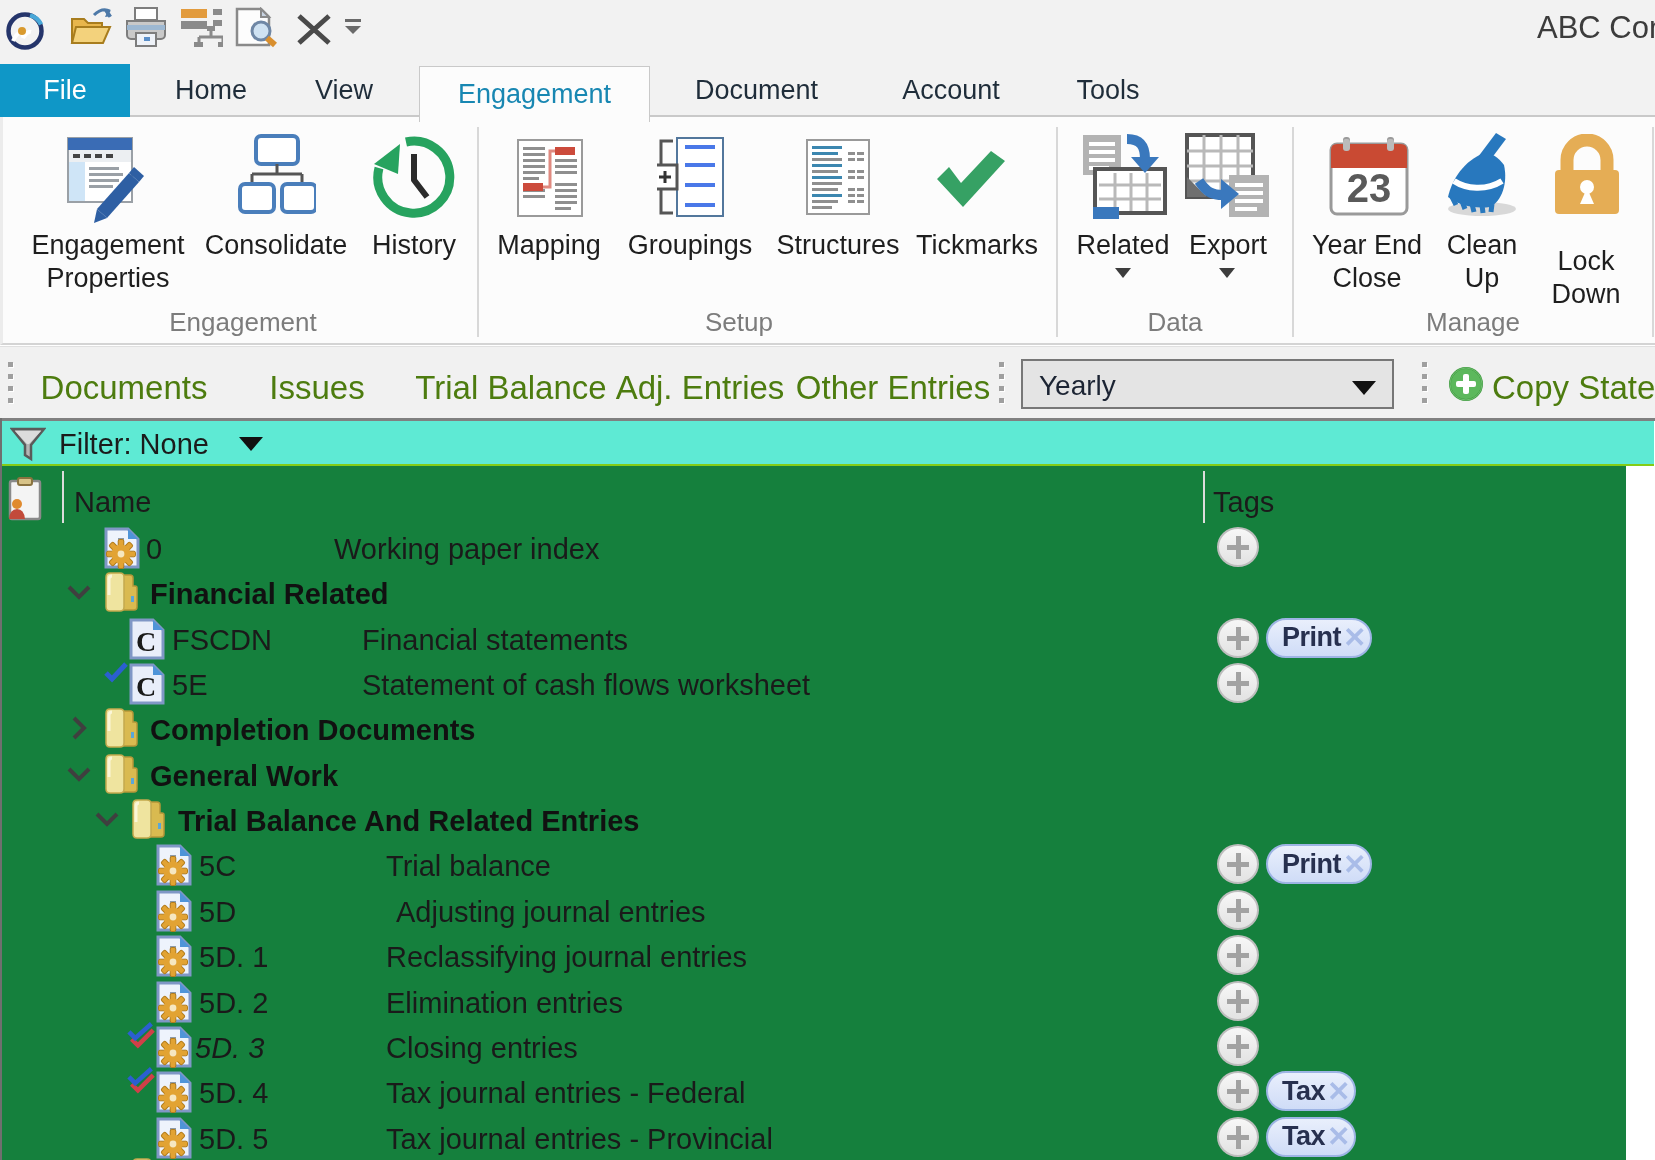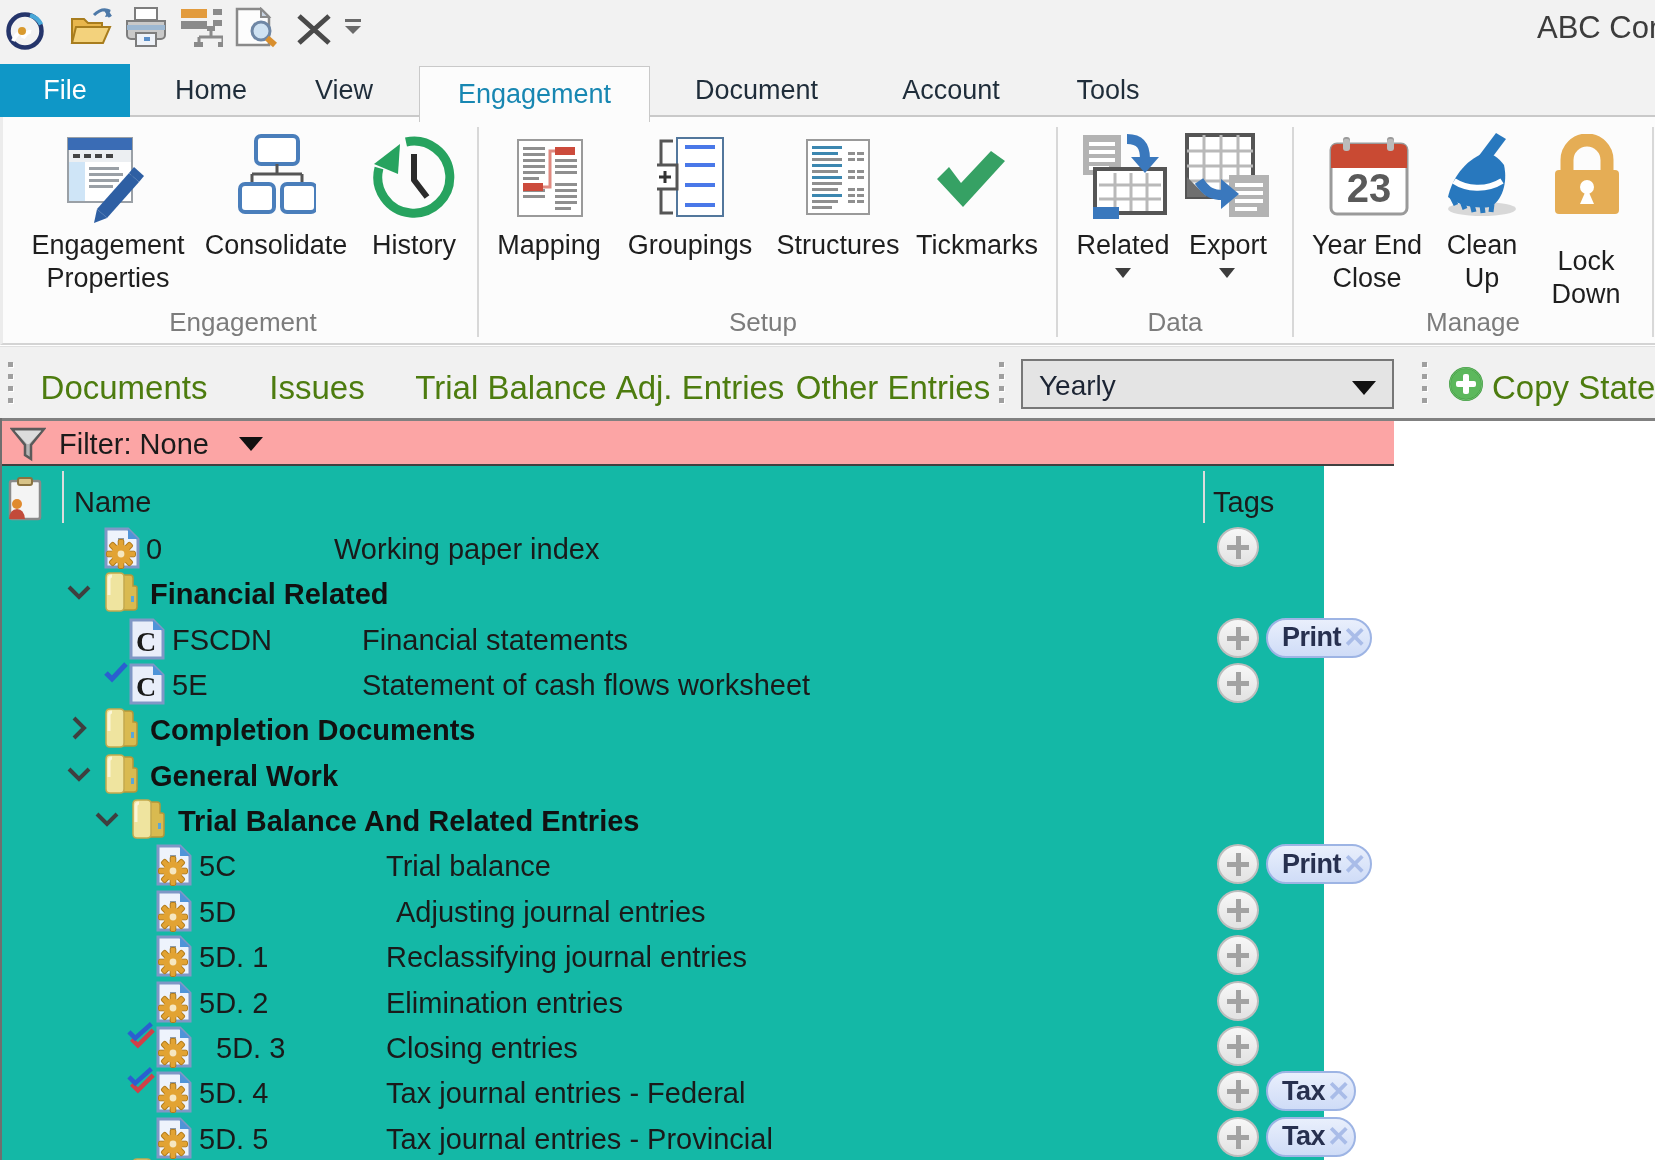--- a/index.html
+++ b/index.html
@@ -32,27 +32,27 @@
 #toolbar { position:absolute; left:0; top:346px; width:1655px; height:72px; background:#f1f1f1; border-top:1px solid #e0e0e0;}
 .tbtxt { position:absolute; top:22px; font-size:33px; color:#4d7c0f; white-space:nowrap; transform:translateX(-50%); }
 .grip { position:absolute; top:15px; width:6px; height:44px; }
 .grip i { display:block; width:5px; height:5px; background:#9f9f9f; margin:0 0 7px 0; box-shadow:1px 1px 0 #fff; }
 #combo { position:absolute; left:1021px; top:12px; width:373px; height:50px; background:#e4e4e4; border:2px solid #777; }
 #combo span { position:absolute; left:16px; top:9px; font-size:28px; color:#1c2433; }
 #combo .arr { position:absolute; right:16px; top:20px; width:0; height:0; border-left:12px solid transparent; border-right:12px solid transparent; border-top:14px solid #111; }
 #sep1 { position:absolute; left:0; top:418px; width:1655px; height:3px; background:#808080; }
 
 
-#filter { position:absolute; left:0; top:421px; width:1394px; height:45px; background:#fca5a5; border-bottom:2px solid #404040; }
+#filter { position:absolute; left:0; top:421px; width:1654px; height:45px; background:#5eead4; border-bottom:2px solid #84cc16; }
 #filter .txt { position:absolute; left:59px; top:7px; font-size:29px; color:#1b1b1b; }
 #filter .arr { position:absolute; left:239px; top:16px; width:0; height:0; border-left:12px solid transparent; border-right:12px solid transparent; border-top:14px solid #111; }
 #leftborder { position:absolute; left:0; top:418px; width:2px; height:742px; background:#6f6f6f; z-index:9; }
 
 
-#grid { position:absolute; left:0; top:466px; width:1324px; height:694px; background:#14b8a6; }
+#grid { position:absolute; left:0; top:466px; width:1626px; height:694px; background:#15803d; }
 .hvline { position:absolute; top:5px; height:52px; width:2px; background:#dcdcdc; }
 .htxt { position:absolute; top:20px; font-size:29px; color:#1b1b1b; }
 .row { position:absolute; left:0; width:1655px; height:45px; }
 .rtxt { position:absolute; top:8px; font-size:29px; color:#1a1a1a; white-space:nowrap; }
 .b { font-weight:bold; color:#111; }
 .tagplus { position:absolute; left:1217px; width:42px; height:40px; border-radius:50%;
   background:linear-gradient(#f7f7f7,#e2e2e2); border:2px solid #bdbdbd; }
 .tagplus:before { content:""; position:absolute; left:8px; top:16px; width:22px; height:5px; background:#a2a2a2; }
 .tagplus:after { content:""; position:absolute; left:17px; top:7px; width:5px; height:23px; background:#a2a2a2; }
 .pill { position:absolute; left:1266px; height:40px; border-radius:20px;
@@ -125,21 +125,21 @@
   <div class="tab" style="left:691px;width:131px;">Document</div>
   <div class="tab" style="left:881px;width:140px;">Account</div>
   <div class="tab" style="left:1073px;width:70px;">Tools</div>
 
   <div id="ribbon">
     <div class="gsep" style="left:474px;"></div>
     <div class="gsep" style="left:1053px;"></div>
     <div class="gsep" style="left:1289px;"></div>
     <div class="gsep" style="left:1649px;"></div>
     <div class="glabel" style="left:240px;">Engagement</div>
-    <div class="glabel" style="left:760px;text-align:right;">Setup</div>
+    <div class="glabel" style="left:736px;text-align:right;">Setup</div>
     <div class="glabel" style="left:1172px;">Data</div>
     <div class="glabel" style="left:1470px;">Manage</div>
     <div class="cap" style="left:105px;">Engagement<br>Properties</div>
     <div class="cap" style="left:273px;">Consolidate</div>
     <div class="cap" style="left:411px;">History</div>
     <div class="cap" style="left:546px;">Mapping</div>
     <div class="cap" style="left:687px;">Groupings</div>
     <div class="cap" style="left:835px;">Structures</div>
     <div class="cap" style="left:974px;">Tickmarks</div>
     <div class="cap" style="left:1120px;">Related</div>
@@ -565,21 +565,21 @@
             <rect x="14.2" y="12.5" width="5.6" height="7" rx="1.6" transform="rotate(90 17 27)"></rect>
             <rect x="14.2" y="12.5" width="5.6" height="7" rx="1.6" transform="rotate(135 17 27)"></rect>
             <rect x="14.2" y="12.5" width="5.6" height="7" rx="1.6" transform="rotate(180 17 27)"></rect>
             <rect x="14.2" y="12.5" width="5.6" height="7" rx="1.6" transform="rotate(225 17 27)"></rect>
             <rect x="14.2" y="12.5" width="5.6" height="7" rx="1.6" transform="rotate(270 17 27)"></rect>
             <rect x="14.2" y="12.5" width="5.6" height="7" rx="1.6" transform="rotate(315 17 27)"></rect>
             <circle cx="17" cy="27" r="9.6" stroke="none"></circle>
           </g>
           <circle cx="17" cy="27" r="3.4" fill="#f6e7c0"></circle>
         </svg>
-        <div class="rtxt" style="left:216px;">5D. 3</div>
+        <div class="rtxt" style="left:195px;font-style:italic;">5D. 3</div>
         <div class="rtxt" style="left:386px;">Closing entries</div>
         <div class="tagplus" style="top:2px;"></div>
       </div>
     <div class="row" style="top:603.2px;">
         <svg class="abs" style="left:127px;top:-2px;" width="29" height="27" viewBox="0 0 32 30">
           <path d="M5 19 L12 26 L29 9" fill="none" stroke="#d04048" stroke-width="5"></path>
           <path d="M2 11 L9 18 L27 2" fill="none" stroke="#2b5fd0" stroke-width="5"></path>
         </svg>
         <svg class="abs" style="left:156px;top:2px;" width="36" height="42" viewBox="0 0 36 42">
           <path d="M2 2 H24 L34 12 V40 H2 Z" fill="#eef3fc" stroke="#8097c6" stroke-width="3"></path>

